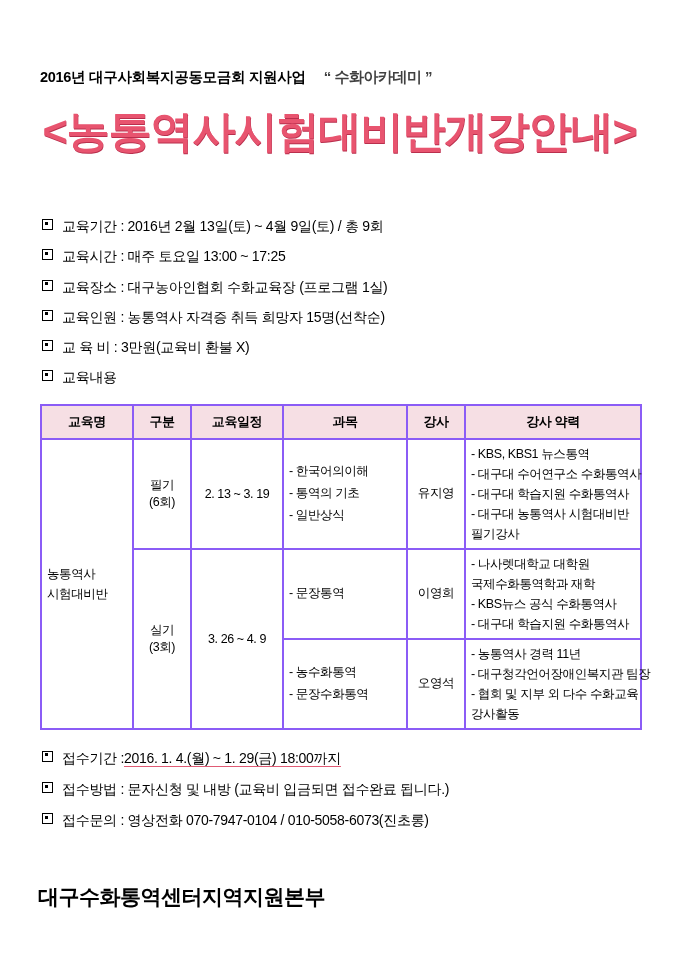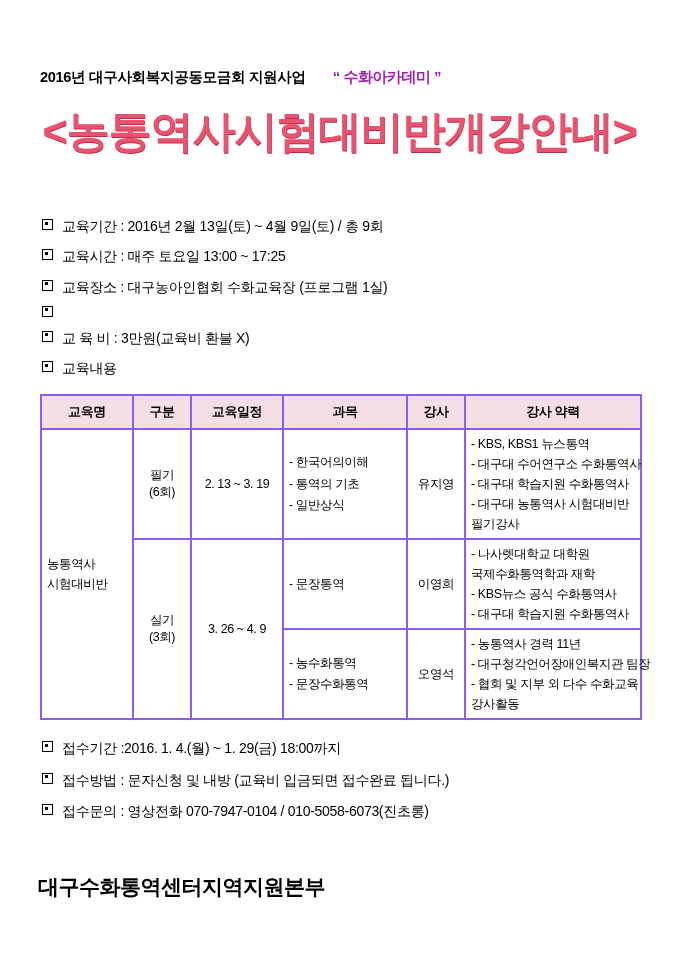--- a/index.html
+++ b/index.html
@@ -22,34 +22,33 @@
     box-sizing: border-box;
     padding: 0 38px;
   }
 
   
   .header-row {
     display: flex;
     align-items: baseline;
     margin-top: 68px;
     padding-left: 2px;
-    gap: 9px;
   }
   .subsidy-line {
     font-size: 14.5px;
     font-weight: bold;
     letter-spacing: -0.3px;
     color: #000;
     white-space: nowrap;
   }
   .academy-title {
     margin-left: 18px;
     font-size: 15px;
     font-weight: bold;
-    color: #a21caf;
+    color: #404040;
     letter-spacing: -0.5px;
     white-space: nowrap;
   }
 
   .main-title {
     margin-top: 16px;
     text-align: center;
     font-size: 43px;
     font-weight: bold;
     color: #e8546f;
@@ -145,20 +144,21 @@
 
   
   .bottom-list {
     margin-top: 18px;
     padding-left: 4px;
   }
   .bottom-list .info-item {
     margin-bottom: 11px;
   }
   .underline-red {
+    text-decoration: underline;
     text-decoration-color: #e05a74;
     text-underline-offset: 3px;
   }
 
   .footer-org {
     margin-top: 52px;
     text-align: left;
     font-size: 21px;
     font-weight: bold;
     letter-spacing: -0.5px;
@@ -184,20 +184,21 @@
     <div class="info-item">
       <span class="bullet"></span>
       <span class="info-label">교육시간 : 매주 토요일 13:00 ~ 17:25</span>
     </div>
     <div class="info-item">
       <span class="bullet"></span>
       <span class="info-label">교육장소 : 대구농아인협회 수화교육장 (프로그램 1실)</span>
     </div>
     <div class="info-item">
       <span class="bullet"></span>
+      <span class="info-label">교육인원 : 농통역사 자격증 취득 희망자 15명(선착순)</span>
     </div>
     <div class="info-item">
       <span class="bullet"></span>
       <span class="info-label">교 육 비 : 3만원(교육비 환불 X)</span>
     </div>
     <div class="info-item">
       <span class="bullet"></span>
       <span class="info-label">교육내용</span>
     </div>
   </div>

